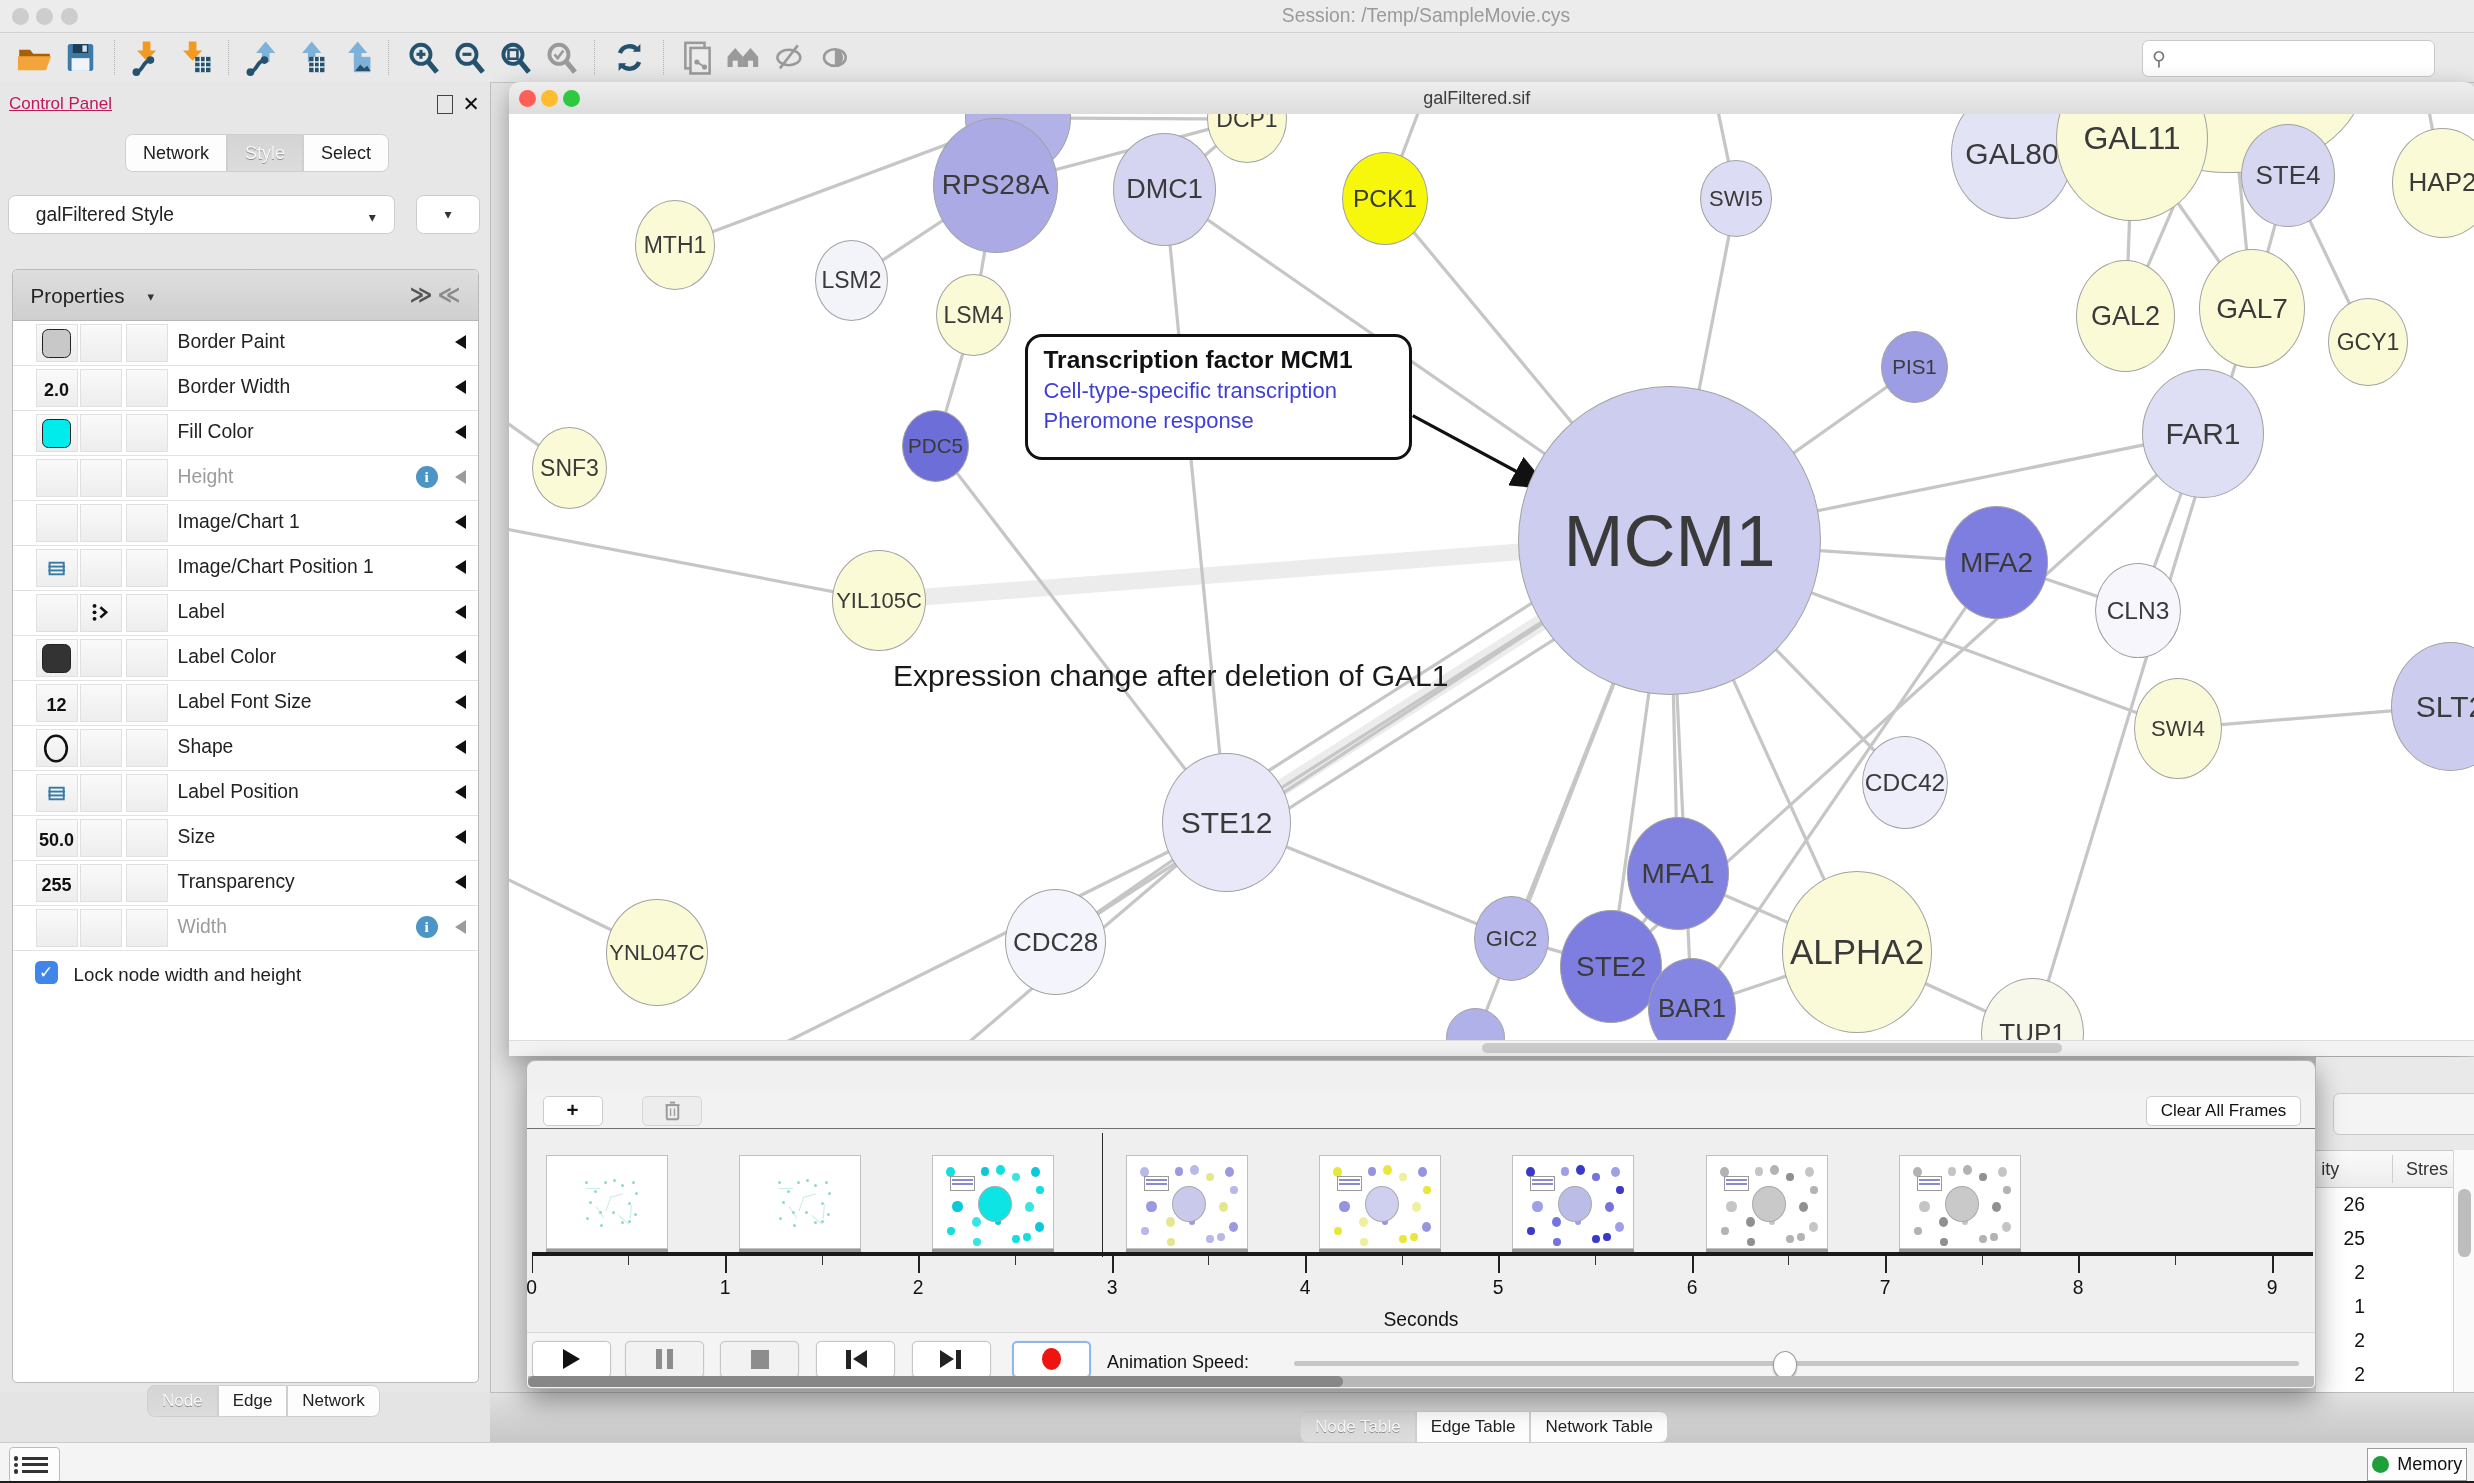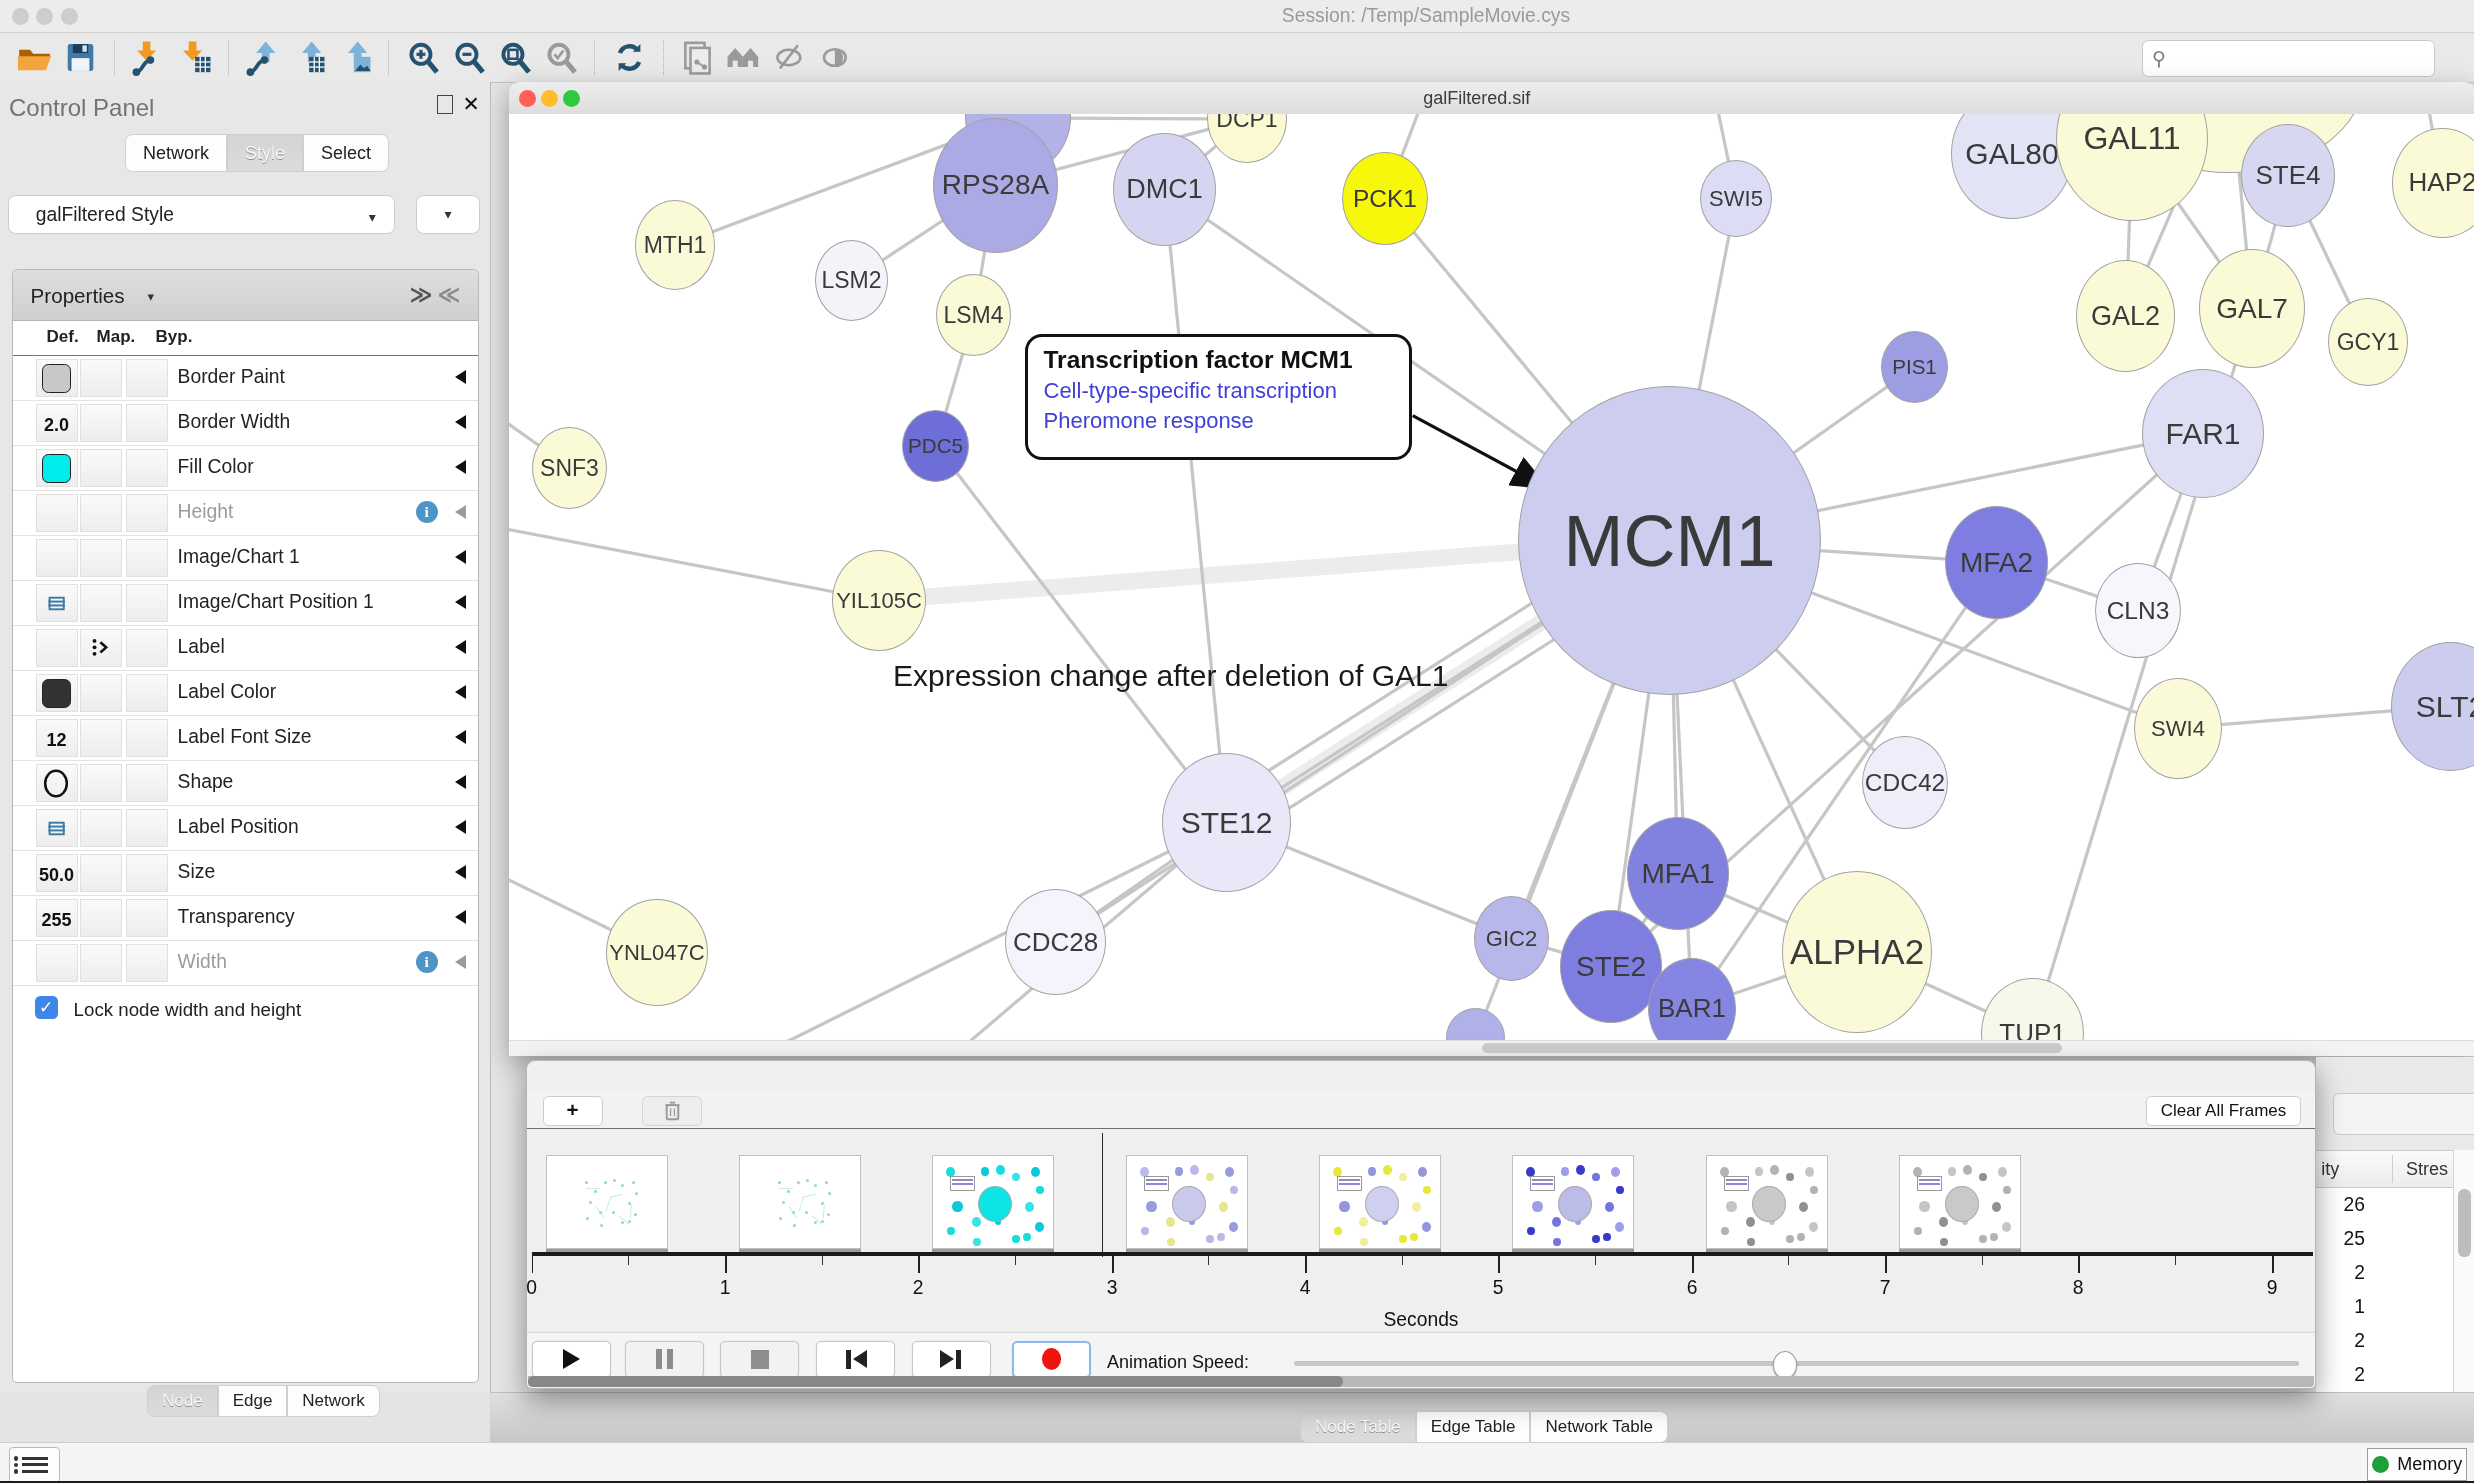--- a/index.html
+++ b/index.html
@@ -9,21 +9,21 @@
   .tl{position:absolute;top:7.7px;width:17px;height:17px;border-radius:50%;}
   #session-title{position:absolute;left:1426px;top:5.2px;transform:translateX(-50%);font-size:19.3px;color:#9a9a9a;white-space:nowrap;}
   #toolbar{position:absolute;left:0;top:33px;width:2475px;height:50px;background:#e9e9e9;border-bottom:0.6px solid #c4c4c4;display:flex;align-items:center;padding-left:11.6px;box-sizing:border-box;}
   .tb-icon{width:37px;height:37px;margin:0 4.5px;display:flex;align-items:center;justify-content:center;}
   .tb-sep{width:0.6px;height:35px;margin:0 10.3px;border-left:1.3px dotted #b3b3b3;}
   #search-box{position:absolute;right:40px;top:40px;width:291px;height:35px;background:#fff;border:1.3px solid #c9c9c9;border-radius:6.4px;display:flex;align-items:center;}
   #search-box .mag{margin-left:9px;font-size:19.3px;color:#777;}
   #search-input{border:none;outline:none;font-size:18px;flex:1;margin:0 6.4px;background:transparent;}
   
   #control-panel{position:absolute;left:0;top:82px;width:490px;height:1310px;background:#e7e7e7;border-right:1.3px solid #bcbcbc;z-index:4;}
-  #cp-header{position:absolute;left:9px;top:11.6px;font-size:24px;color:#737373;}
+  #cp-header{position:absolute;left:9px;top:11.6px;font-size:17px;color:#be185d;text-decoration:underline;}
   #cp-float{position:absolute;right:37px;top:13px;width:14px;height:17px;border:1.9px solid #444;}
   #cp-close{position:absolute;right:10.3px;top:10.3px;font-size:20.6px;font-weight:bold;color:#111;}
   .seg-tabs{position:absolute;display:flex;}
   .seg-tab{height:36px;line-height:36px;padding:0 17px;font-size:18px;background:#fdfdfd;border:0.6px solid #cfcfcf;color:#222;}
   .seg-tab.first{border-radius:7.7px 0 0 7.7px;}
   .seg-tab.last{border-radius:0 7.7px 7.7px 0;}
   .seg-tab.pressed{background:linear-gradient(#d4d4d4,#dcdcdc);color:#f8f8f8;text-shadow:0 0.6px 0.6px #8a8a8a;}
   #cp-tabs{left:125px;top:52px;}
   #style-select{position:absolute;left:7.7px;top:113px;width:387px;height:39px;background:#fff;border:1.3px solid #ccc;border-radius:7.7px;box-sizing:border-box;}
   #style-select .val{position:absolute;left:27px;top:7.7px;font-size:19.3px;color:#222;}
@@ -286,25 +286,20 @@
       <span class="arr">▾</span>
     </div>
     <div id="style-menu-btn">▾</div>
     <div id="props-box">
       <div id="props-header">
         <span id="props-title">Properties</span>
         <span id="props-caret">▾</span>
         <span class="chev" style="right:45px;">≫</span>
         <span class="chev" style="right:17px;color:#8a8a8a;">≪</span>
       </div>
-      <div id="props-colhead">
-        <span class="colh" style="left:34px;">Def.</span>
-        <span class="colh" style="left:84px;">Map.</span>
-        <span class="colh" style="left:143px;">Byp.</span>
-      </div>
       <div id="prop-rows">
           <div class="prop-row">
             <div class="cell c1">
               <div class="swatch" style="background: rgb(200, 200, 200);"></div>
             </div>
             <div class="cell c2"></div>
             <div class="cell c3"></div>
             <span class="prop-label">Border Paint</span>
             <div class="row-arrow"></div>
           </div>

